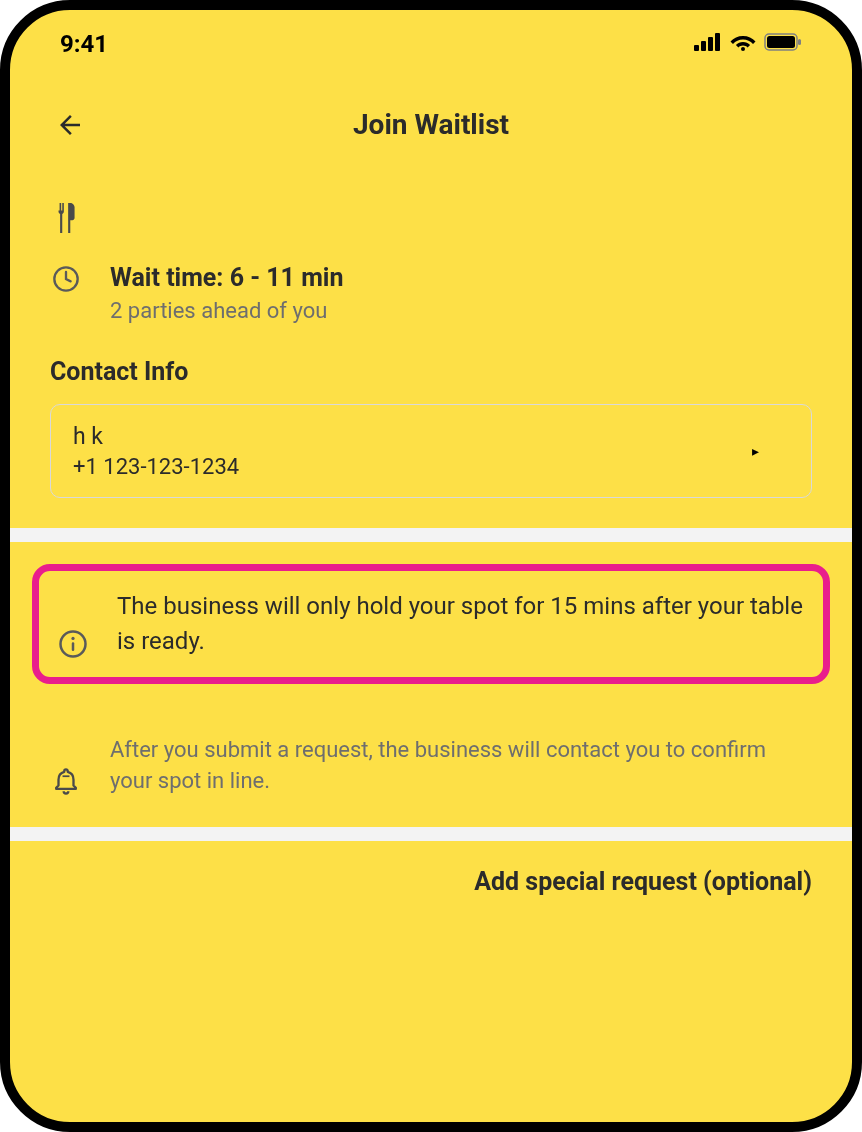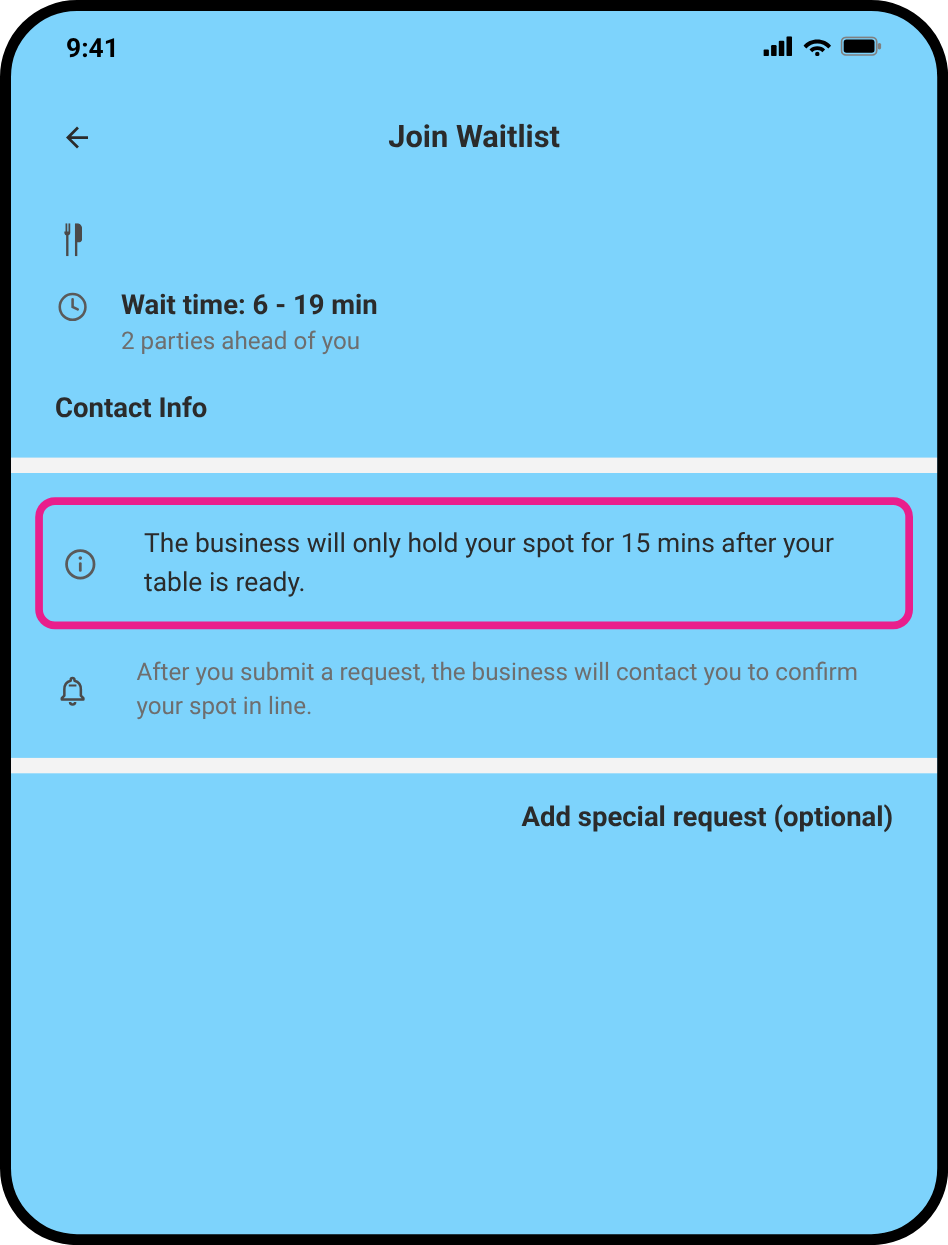--- a/index.html
+++ b/index.html
@@ -8,21 +8,21 @@
     background: #fff;
     width: 862px;
     height: 1132px;
     overflow: hidden;
   }
   .device-frame {
     width: 862px;
     height: 1132px;
     border: 10px solid #000;
     border-radius: 70px;
-    background: #7dd3fc;
+    background: #fde047;
     position: relative;
     overflow: hidden;
   }
   .status-bar {
     display: flex;
     justify-content: space-between;
     align-items: center;
     padding: 20px 50px 10px 50px;
   }
   .status-time {
@@ -121,40 +121,40 @@
     margin: 30px -40px 0 -40px;
   }
   .highlight-box {
     margin: 22px -18px 10px -18px;
     border: 7px solid #e91e8c;
     border-radius: 18px;
     padding: 18px 18px 18px 18px;
   }
   .notice-row {
     display: flex;
-    align-items: center;
-    gap: 42px;
+    align-items: flex-end;
+    gap: 28px;
   }
   .notice-icon {
     width: 32px;
     display: flex;
     justify-content: center;
     padding-top: 3px;
     flex-shrink: 0;
   }
   .notice-text {
     font-size: 24px;
     color: #2b2b2b;
     line-height: 1.45;
   }
   .notice-sub {
     font-size: 22px;
     color: #6e6e6e;
     line-height: 1.45;
-    margin-top: 0;
+    margin-top: 26px;
   }
   .notice-block {
     padding: 14px 0 10px 0;
   }
   .special-title {
     font-size: 25px;
     font-weight: 700;
     color: #2b2b2b;
     margin-top: 26px;
     text-align: right;
@@ -213,27 +213,34 @@
     </div>
 
     <div class="info-row">
       <div class="info-icon">
         <svg width="28" height="28" viewBox="0 0 24 24">
             <circle cx="12" cy="12" r="10" fill="none" stroke="#5a5a5a" stroke-width="2"></circle>
             <path d="M12 6v6l4 2" fill="none" stroke="#5a5a5a" stroke-width="2" stroke-linecap="round"></path>
           </svg>
       </div>
       <div class="info-text">
-        <strong>Wait time: 6 - 19 min</strong>
+        <strong>Wait time: 6 - 11 min</strong>
         <div class="sub">2 parties ahead of you</div>
       </div>
     </div>
 
     <div class="section-title">Contact Info</div>
 
+    <div class="contact-card">
+      <div class="contact-left">
+        <div class="name">h k</div>
+        <div class="phone">+1 123-123-1234</div>
+      </div>
+      <div class="caret">▸</div>
+    </div>
 
     <div class="divider"></div>
 
     <div class="highlight-box">
       <div class="notice-row">
         <div class="notice-icon">
           <svg width="30" height="30" viewBox="0 0 24 24">
               <circle cx="12" cy="12" r="10" fill="none" stroke="#5a5a5a" stroke-width="2"></circle>
               <circle cx="12" cy="7.5" r="1.3" fill="#5a5a5a"></circle>
               <rect x="11" y="10.5" width="2" height="7" rx="1" fill="#5a5a5a"></rect>

